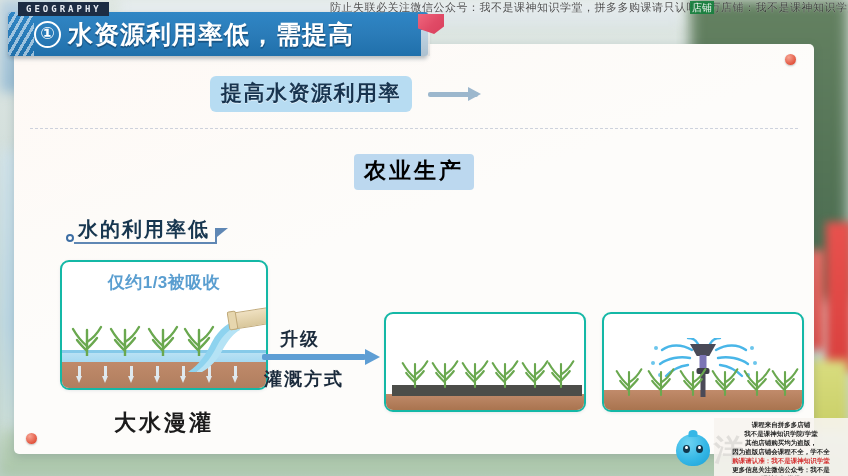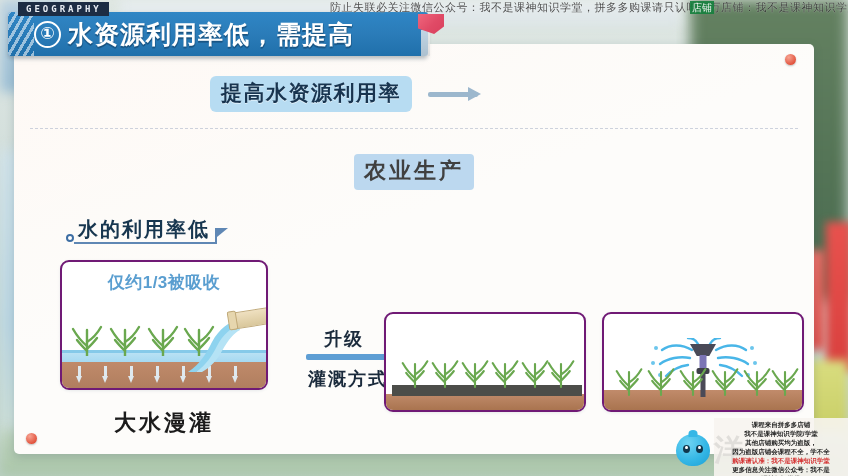--- a/index.html
+++ b/index.html
@@ -214,21 +214,21 @@
   .divider {
     position: absolute; left: 16px; top: 84px; width: 768px; height: 0;
     border-top: 1.6px dashed #c5cbd8;
     opacity: .85;
   }
 
   .row2 { position: absolute; left: 0; top: 110px; width: 800px; text-align: center; }
   .hl2 {
     display: inline-block;
     background: #bcd8ef;
-    color: #404040;
+    color: #000000;
     font-size: 22px;
     font-weight: bold;
     padding: 2px 10px 4px;
     border-radius: 4px;
     letter-spacing: 3px;
   }
 
   
   .subhead {
     position: absolute; left: 52px; top: 175px;
@@ -253,21 +253,21 @@
   .subhead-flag::after {
     content: ""; position: absolute; left: 2px; top: 0;
     border-left: 11px solid #5f87b4;
     border-bottom: 9px solid transparent;
   }
 
   
   .panel {
     position: absolute;
     background: #ffffff;
-    border: 2px solid #701a75;
+    border: 2px solid #14b8a6;
     border-radius: 9px;
     overflow: hidden;
     box-shadow: 0 1px 3px rgba(80,110,135,.12);
   }
   .panel-a { left: 46px; top: 216px; width: 208px; height: 130px; }
   .panel-b { left: 370px; top: 268px; width: 202px; height: 100px; }
   .panel-c { left: 588px; top: 268px; width: 202px; height: 100px; }
 
   .panel-a-title {
     position: absolute; left: 0; top: 9px; width: 100%;
@@ -354,21 +354,21 @@
     position: absolute; left: 50%; top: 54px; transform: translateX(-50%);
     width: 13px; height: 6px; background: #3f4049; border-radius: 2px;
   }
   .sprinkler-pole {
     position: absolute; left: 50%; top: 59px; transform: translateX(-50%);
     width: 5px; height: 24px; background: #4a4a57;
   }
 
   
   .mid-arrow {
-    position: absolute; left: 248px; top: 310px; width: 118px; height: 6px; margin-left: 44px;
+    position: absolute; left: 248px; top: 310px; width: 118px; height: 6px;
   }
   .mid-arrow-line {
     position: absolute; left: 0; top: 0; width: 104px; height: 5.5px;
     background: #5e9ed4; border-radius: 2px;
   }
   .mid-arrow-line::after {
     content: ""; position: absolute; right: -14px; top: -5.5px;
     border-left: 15px solid #5e9ed4;
     border-top: 8.5px solid transparent;
     border-bottom: 8.5px solid transparent;

